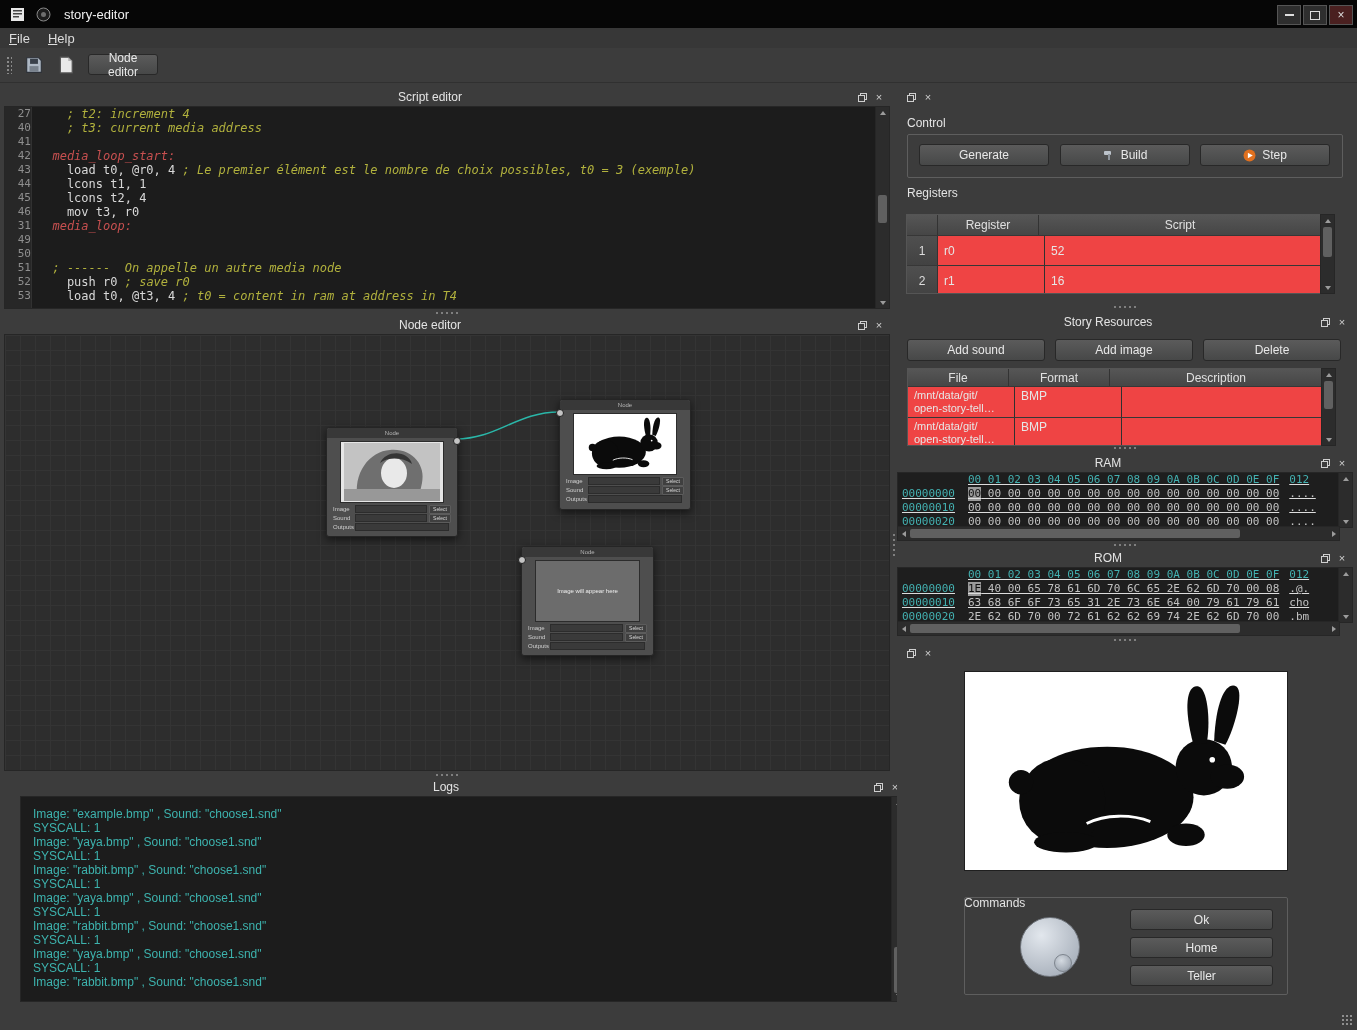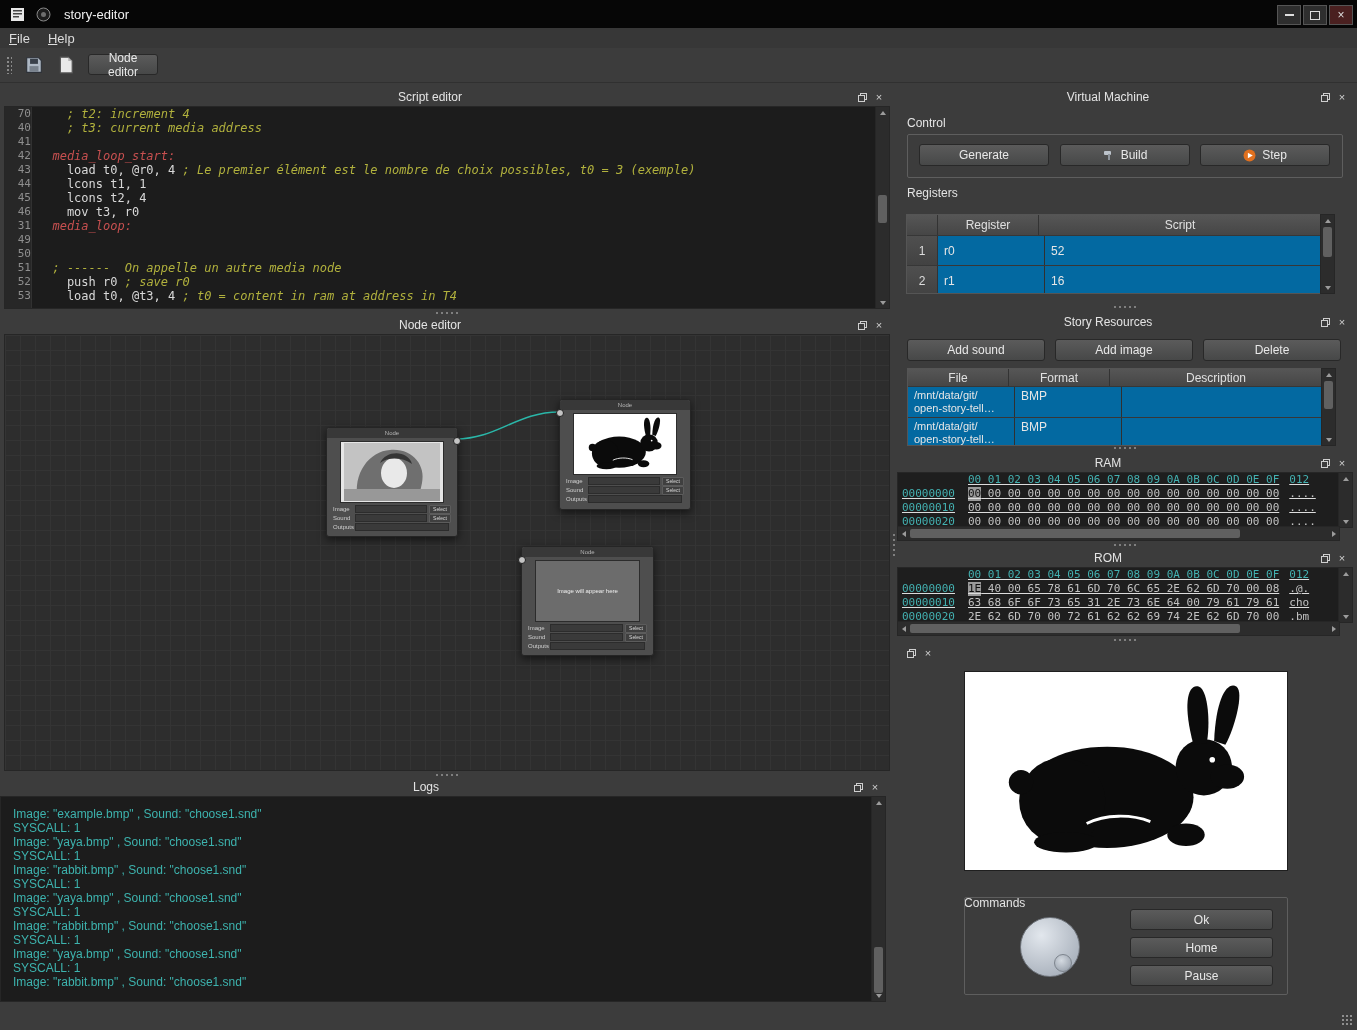--- a/index.html
+++ b/index.html
@@ -96,21 +96,21 @@
   
   .logsarea{position:absolute;left:0;right:13px;top:18px;bottom:0;background:#1c1c1c;
             border:1px solid #262626;padding:10px 0 0 12px;overflow:hidden;}
   .logline{height:14px;line-height:14px;font-size:12px;color:#3db3ae;}
 
   
   .gbox{position:absolute;border:1px solid #5e5e5e;border-radius:2px;}
   .glabel{position:absolute;font-size:12px;color:#e4e4e4;}
 
   
-  .qtable{position:absolute;border:1px solid #555;background:#0369a1;overflow:hidden;font-size:12px;}
+  .qtable{position:absolute;border:1px solid #555;background:#ef4444;overflow:hidden;font-size:12px;}
   .tr{display:flex;border-bottom:1px solid #373737;}
   .th{background:linear-gradient(#565656,#464646);border-right:1px solid #333;display:flex;
       align-items:center;justify-content:center;color:#e0e0e0;}
   .rowhdr{background:linear-gradient(#4f4f4f,#424242);border-right:1px solid #333;display:flex;
           align-items:center;justify-content:center;flex:none;}
   .td{display:flex;align-items:center;padding-left:6px;color:#e6e6e6;border-right:1px solid #303030;}
   .td.topalign{align-items:flex-start;padding-top:2px;}
   .fcell{white-space:pre-line;font-size:11px;line-height:13px;}
 
   
@@ -226,21 +226,21 @@
     <div class="dock-head">
       <span class="t">Script editor</span>
       <span class="dock-ic">
           <span class="float-ic"></span>
         </span>
       <span class="dock-ic">×</span>
     </div>
     <div class="codearea">
       <div class="gutterbg"></div>
       <div class="srow">
-          <span class="ln">70</span>
+          <span class="ln">27</span>
           <span class="lc"><span class="cmt">    ; t2: increment 4</span></span>
         </div>
       <div class="srow">
           <span class="ln">40</span>
           <span class="lc"><span class="cmt">    ; t3: current media address</span></span>
         </div>
       <div class="srow">
           <span class="ln">41</span>
           <span class="lc"></span>
         </div>
@@ -390,21 +390,21 @@
           </div>
         <span class="port" style="left:-4px;top:9px"></span>
       </div>
     </div>
   </div>
 
   <div class="split" style="left:4px;top:771px;width:886px;height:7px">
       <span class="dots-h"></span>
     </div>
 
-  <div class="dock" id="p-logs" style="left:0;top:778px;width:886px;height:224px">
+  <div class="dock" id="p-logs" style="left:20px;top:778px;width:886px;height:224px">
     <div class="dock-head">
       <span class="t">Logs</span>
       <span class="dock-ic">
           <span class="float-ic"></span>
         </span>
       <span class="dock-ic">×</span>
     </div>
     <div class="logsarea">
       <div class="logline">Image: "example.bmp" , Sound: "choose1.snd"</div>
       <div class="logline">SYSCALL: 1</div>
@@ -430,21 +430,20 @@
         </span>
     </div>
   </div>
 
   <div class="split" style="left:890px;top:88px;width:7px;height:914px">
       <span class="dots-v"></span>
     </div>
 
   <div class="dock" id="p-vm" style="left:897px;top:88px;width:456px;height:214px">
     <div class="dock-head">
-      <span class="t">Virtual Machine</span>
       <span class="dock-ic">
           <span class="float-ic"></span>
         </span>
       <span class="dock-ic">×</span>
     </div>
     <span class="glabel" style="left:10px;top:28px">Control</span>
     <div class="gbox" style="left:10px;top:46px;width:434px;height:42px"></div>
     <button class="btn" style="left:22px;top:56px;width:130px">Generate</button>
     <button class="btn" style="left:163px;top:56px;width:130px">
       <svg width="12" height="12" viewBox="0 0 12 12">
@@ -622,18 +621,18 @@
     <div class="emu-screen" style="left:67px;top:27px;width:322px;height:198px">
       <svg width="300" height="188" viewBox="0 0 320 200" preserveAspectRatio="xMidYMid meet">
           <use href="#rabbit-shape"></use>
         </svg>
     </div>
     <span class="glabel" style="left:67px;top:252px">Commands</span>
     <div class="gbox" style="left:67px;top:253px;width:322px;height:96px">
       <span class="knob" style="left:55px;top:19px"></span>
       <button class="btn" style="left:165px;top:11px;width:143px;height:21px">Ok</button>
       <button class="btn" style="left:165px;top:39px;width:143px;height:21px">Home</button>
-      <button class="btn" style="left:165px;top:67px;width:143px;height:21px">Pause</button>
+      <button class="btn" style="left:165px;top:67px;width:143px;height:21px">Teller</button>
     </div>
   </div>
 
   <span class="size-grip"></span>
 </div>
 
 </body></html>

